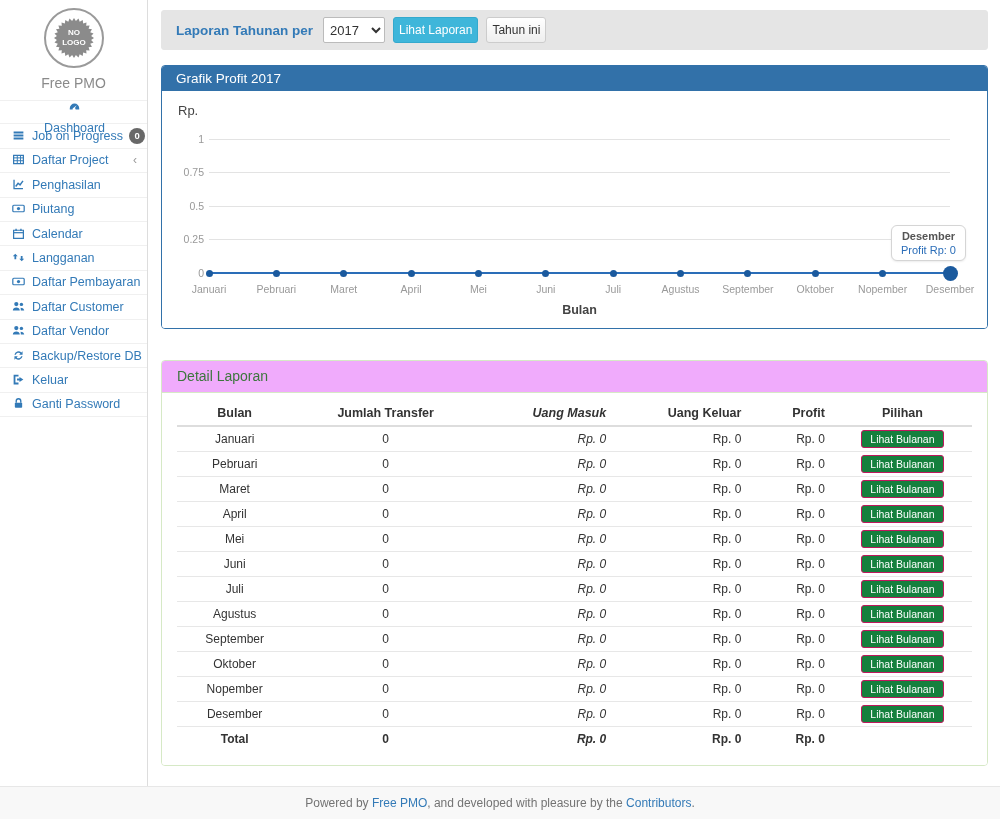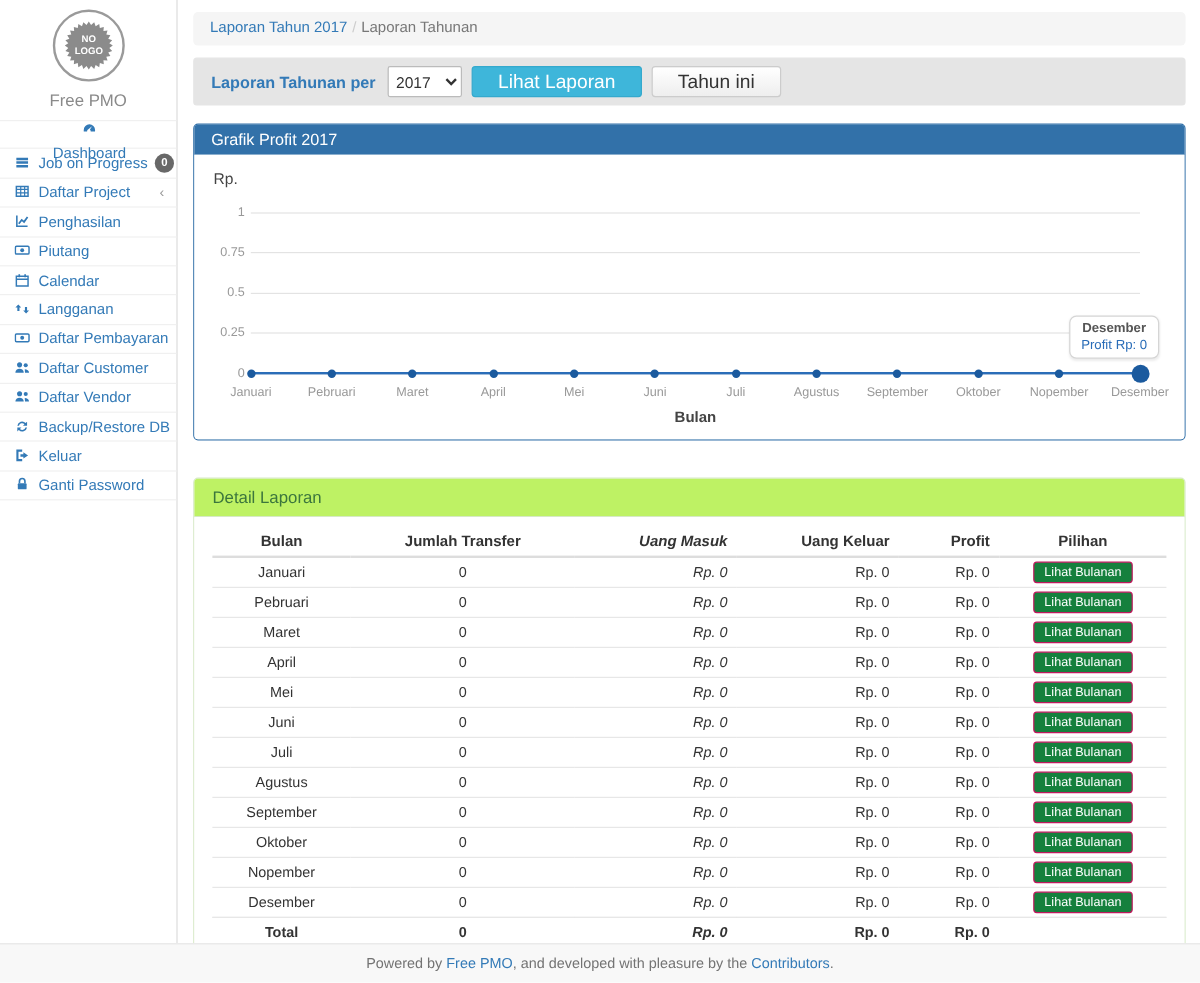--- a/index.html
+++ b/index.html
@@ -30,22 +30,22 @@
   .breadcrumb { background:#f5f5f5; border-radius:4px; height:28px; padding:6px 14px;
     font-size:12.5px; color:#777; margin-bottom:10px; }
   .breadcrumb a { color:#337ab7; text-decoration:none; cursor:pointer; }
   .crumb-sep { color:#ccc; margin:0 4px; }
 
   .filter-bar { background:#e5e5e5; border:1px solid #e5e5e5; border-radius:3px;
     height:40px; padding:7px 14px; display:flex; align-items:center; gap:8px; margin-bottom:15px; }
   .filter-label { color:#337ab7; font-weight:bold; font-size:13.5px; margin-right:2px; }
   .year-select { width:62px; height:26px; font-size:13px; border:1px solid #bbb;
     border-radius:2px; background:#fff; color:#333; padding:0 2px; }
-  .btn { display:inline-block; border-radius:3px; font-size:16px; height:26px;
-    padding:4px 21px; cursor:pointer; border:1px solid transparent; }
+  .btn { display:inline-block; border-radius:3px; font-size:12px; height:26px;
+    padding:4px 5px; cursor:pointer; border:1px solid transparent; }
   .btn-info { background:#3eb6da; border-color:#34a9cd; color:#fff; }
   .btn-default { background:#f5f5f5; border-color:#ccc; color:#333;
     background-image:linear-gradient(#fff,#eee); }
 
   
   .panel { border-radius:4px; margin-bottom:31px; }
   .panel-primary { border:1px solid #3271a9; }
   .panel-primary .panel-heading { background:#3271a9; color:#fff; font-size:13.5px;
     padding:5px 14px; height:25px; border-radius:3px 3px 0 0; }
   .chart-body { position:relative; height:237px; background:#fff; border-radius:0 0 3px 3px; }
@@ -58,21 +58,21 @@
   .xlab { position:absolute; top:192px; font-size:10.5px; color:#999; transform:translateX(-50%); white-space:nowrap; }
   .x-title { position:absolute; left:47px; width:741px; top:212px; text-align:center;
     font-weight:bold; font-size:12.5px; color:#444; }
   .tooltip { position:absolute; right:21px; top:134px; background:#fff; border:1px solid #d5d5d5;
     border-radius:6px; padding:4px 9px; text-align:center; box-shadow:0 1px 2px rgba(0,0,0,.08); }
   .tooltip .tt-title { font-weight:bold; font-size:11px; color:#555; }
   .tooltip .tt-value { font-size:11px; color:#2a6db8; margin-top:2px; }
 
   
   .panel-success { border:1px solid #d6e9c6; }
-  .panel-success .panel-heading { background:#bef264; color:#3c763d; font-size:14px;
+  .panel-success .panel-heading { background:#f0abfc; color:#3c763d; font-size:14px;
     padding:7px 15px; height:32px; border-radius:3px 3px 0 0; border-bottom:1px solid #d6e9c6; }
   .detail-body { background:#fff; padding:8px 15px 14px; border-radius:0 0 3px 3px; }
   table.report { width:100%; border-collapse:collapse; font-size:12px; color:#333; }
   table.report th { font-weight:bold; font-size:12.5px; padding:5px 8px; border-bottom:2px solid #ddd; }
   table.report td { padding:3px 8px; border-bottom:1px solid #e7e7e7; height:24.3px; }
   .col-bulan   { width:14.5%; text-align:center; }
   .col-jumlah  { width:23.5%; text-align:center; }
   .col-masuk   { width:17%;   text-align:right;font-style:italic; }
   .col-keluar  { width:17%;   text-align:right; }
   .col-profit  { width:10.5%; text-align:right; }
@@ -222,23 +222,20 @@
             <rect x="3.5" y="7" width="9" height="6.3" rx="1"></rect>
           </svg>
         </span>
     <span class="nav-label">Ganti Password</span>
   </li>
     </ul>
 </aside>
 
 <div class="main">
 
-  <div class="breadcrumb">
-    <a>Laporan Tahun 2017</a><span class="crumb-sep">/</span><span>Laporan Tahunan</span>
-  </div>
 
   <div class="filter-bar">
     <span class="filter-label">Laporan Tahunan per</span>
     <select class="year-select">
       <option>2017</option>
     </select>
     <button class="btn btn-info">Lihat Laporan</button>
     <button class="btn btn-default">Tahun ini</button>
   </div>
 

